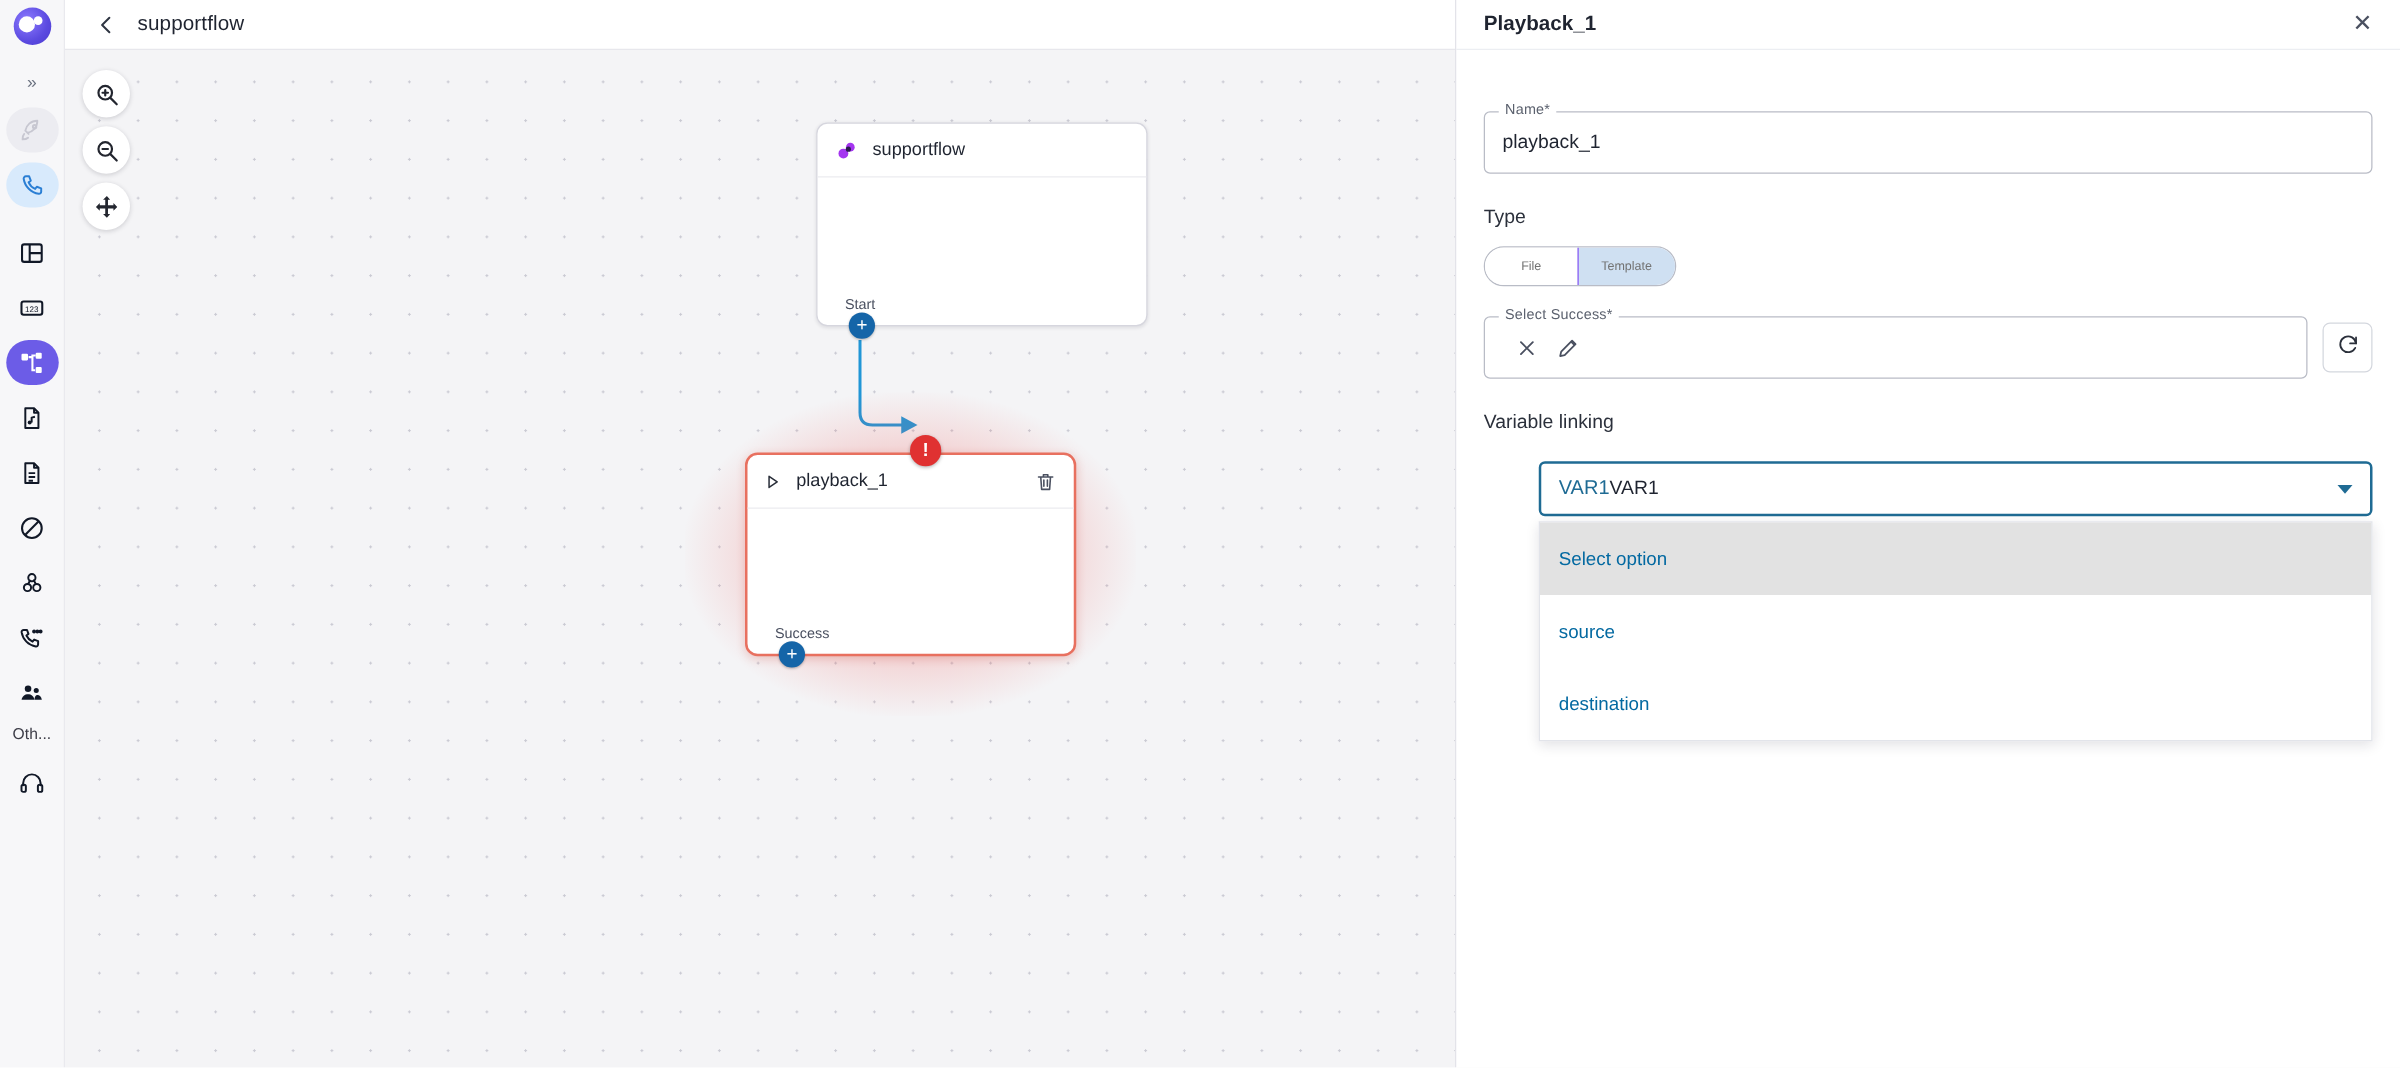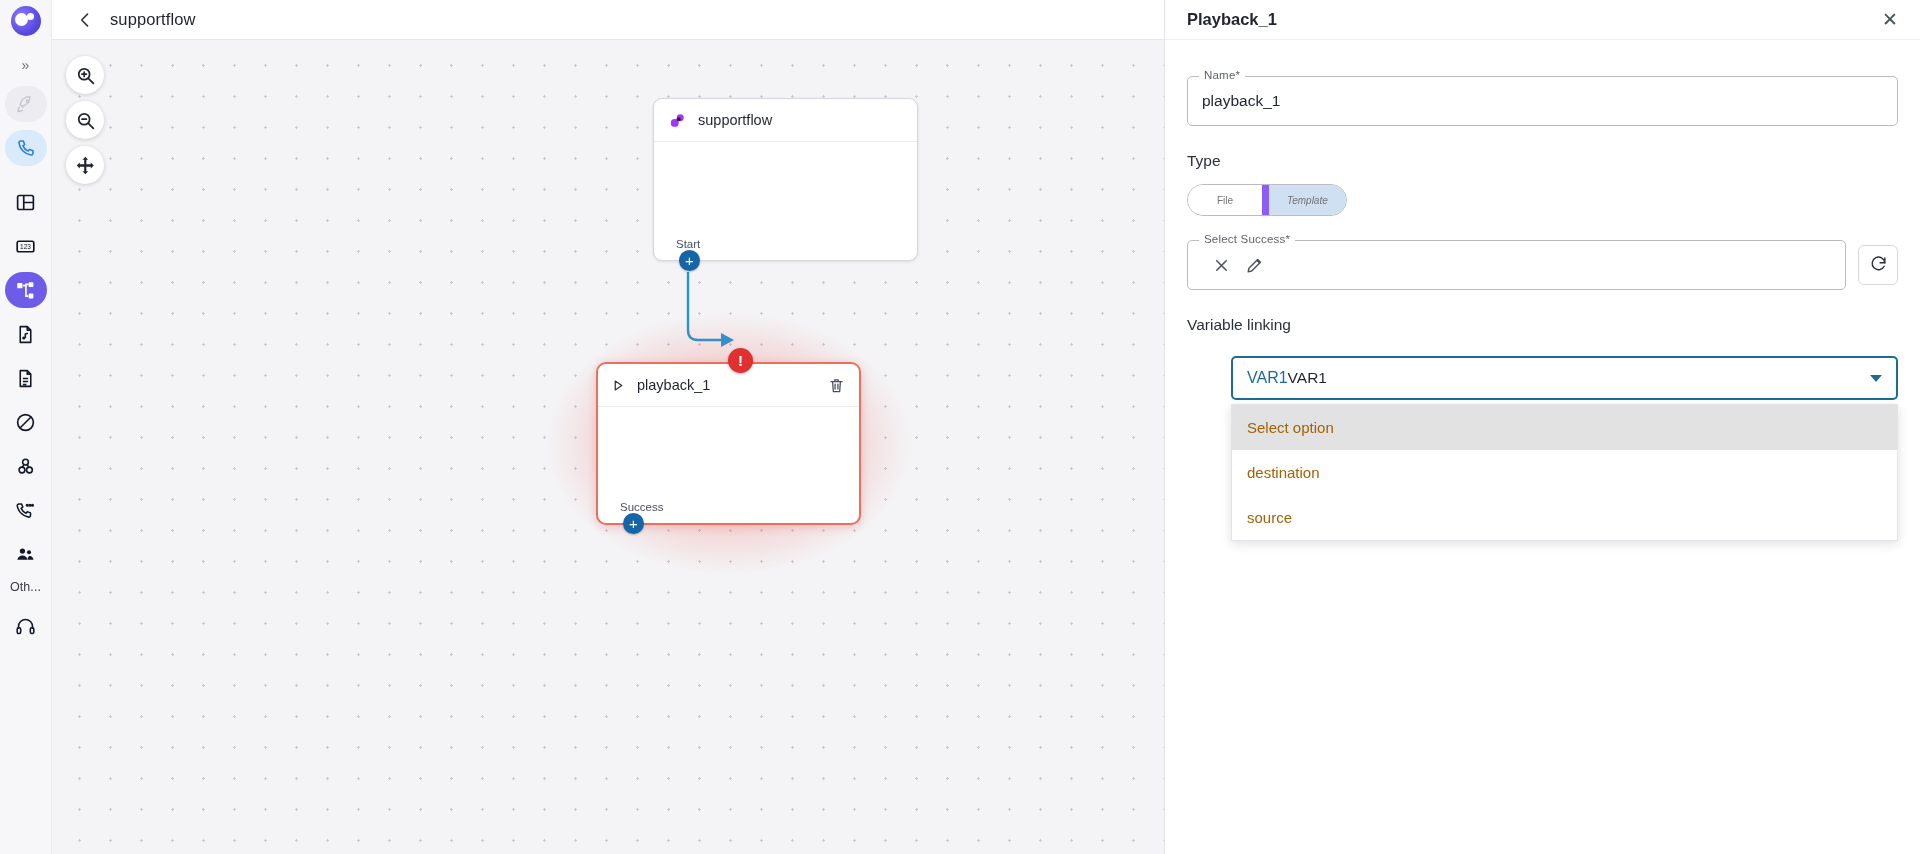--- a/index.html
+++ b/index.html
@@ -171,33 +171,33 @@
   }
   .field .legend {
     position: absolute; top: -8px; left: 11px; background: #ffffff;
     padding: 0 5px; font-size: 11.5px; color: #5b616e; letter-spacing: .2px;
   }
   .field .legend .req { color: #5b616e; }
   .field input {
     border: 0; outline: none; font-size: 15.5px; color: #1f2430;
     font-family: "Liberation Sans", sans-serif; width: 100%; background: transparent;
   }
-  .field-name { margin-top: 14px; }
+  .field-name { margin-top: 27px; }
 
   .section-label { font-size: 15.5px; color: #2b303b; margin-top: 26px; }
 
   .seg {
     margin-top: 14px; display: inline-flex; height: 32px;
     border: 1px solid #b9bcc6; border-radius: 16px; overflow: hidden;
   }
   .seg-btn {
     min-width: 74px; padding: 0 18px; display: flex; align-items: center; justify-content: center;
     font-size: 10px; color: #737373; cursor: pointer; background: #ffffff;
   }
-  .seg-btn + .seg-btn { border-left: 7px solid #8b5cf6; font-style: italic; }
+  .seg-btn + .seg-btn { border-left: 1px solid #8b5cf6; }
   .seg-btn.on { background: #cfe0f2; }
 
   .tmpl-row { margin-top: 24px; display: flex; align-items: center; gap: 12px; }
   .tmpl-field { flex: 1 1 auto; }
   .tmpl-actions { display: flex; align-items: center; gap: 14px; margin-left: 10px; }
   .icon-btn { width: 19px; height: 19px; color: #4a5060; cursor: pointer; }
   .refresh-btn {
     width: 40px; height: 40px; border-radius: 6px; border: 1px solid #d4d7de;
     display: flex; align-items: center; justify-content: center; cursor: pointer;
     color: #2b303b; background: #fff; flex: 0 0 40px;
@@ -214,22 +214,22 @@
     border-left: 6px solid transparent; border-right: 6px solid transparent;
     border-top: 7px solid #1f6b94; cursor: pointer; }
 
   .dropdown {
     position: absolute; left: 0; right: 0; top: 48px;
     background: #ffffff; border: 1px solid #e2e4ea;
     box-shadow: 0 3px 10px rgba(25,25,45,.13);
     padding: 0; z-index: 20;
   }
   .dd-item {
-    height: 45px; display: flex; align-items: center; padding: 0 15px;
-    font-size: 15px; color: #a16207; cursor: pointer;
+    height: 58px; display: flex; align-items: center; padding: 0 15px;
+    font-size: 15px; color: #0369a1; cursor: pointer;
   }
   .dd-item.sel { background: #e2e2e2; }
 </style>
 </head>
 <body>
 
 <div class="app">
 
   <div class="rail">
     <div class="rail-logo"></div>
@@ -505,21 +505,21 @@
 
       <div class="var-wrap">
         <div class="field-focus">
           <span class="legend">VAR1</span>
           <span class="val">VAR1</span>
           <span class="caret-down"></span>
         </div>
 
         <div class="dropdown">
           <div class="dd-item sel">Select option</div>
+          <div class="dd-item">source</div>
           <div class="dd-item">destination</div>
-          <div class="dd-item">source</div>
         </div>
       </div>
 
     </div>
   </div>
 
 </div>
 
 </body></html>

